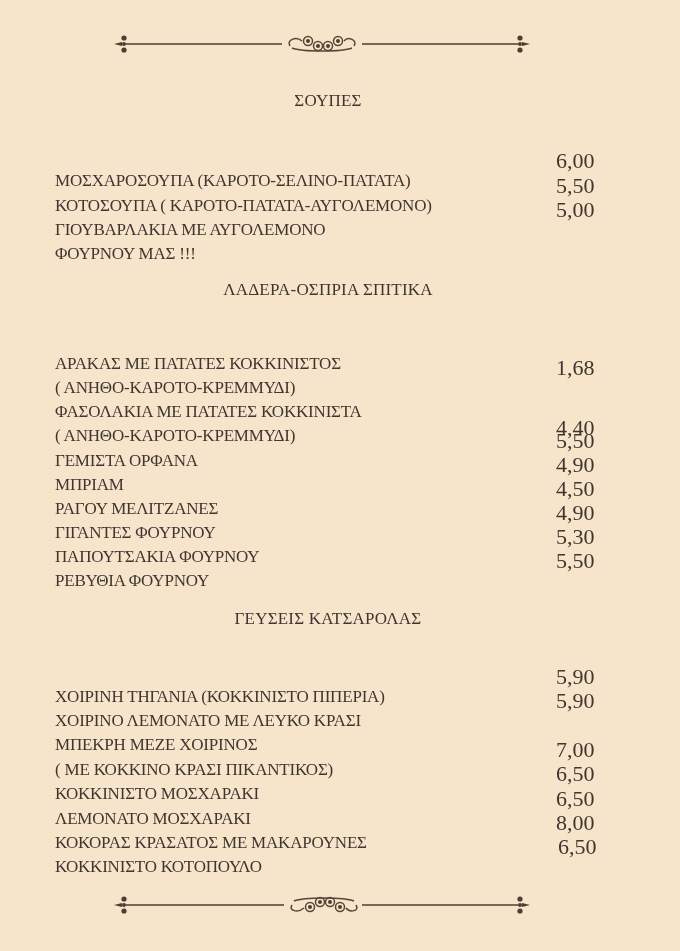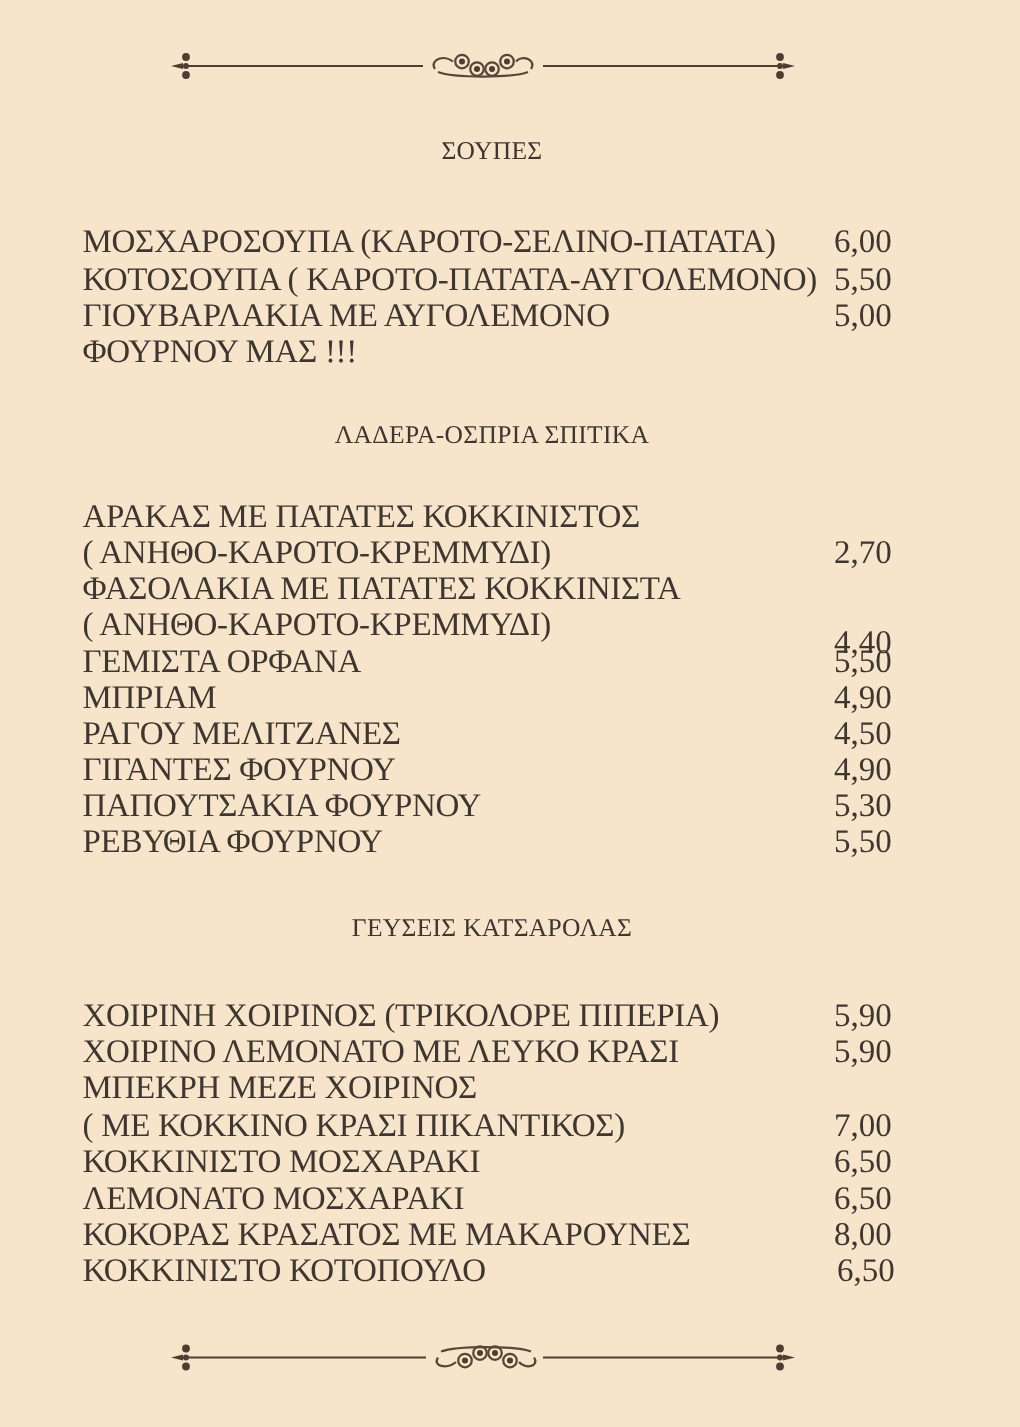--- a/index.html
+++ b/index.html
@@ -13,22 +13,23 @@
   }
   .ornament {
     position: absolute; left: 112px; width: 420px; height: 24px;
   }
   .ornament svg { width: 100%; height: 100%; display: block; }
   .heading {
     position: absolute; left: 0; width: 656px; text-align: center;
     font-size: 17px; letter-spacing: 0.2px;
   }
   .item {
-    position: absolute; left: 55px; font-size: 22px; white-space: nowrap;
+    position: absolute; left: 55px; font-size: 17px; white-space: nowrap;
     letter-spacing: -0.2px;
+    margin-top: 23px;
   }
   .price {
     position: absolute; font-size: 22px; white-space: nowrap;
   }
 </style>
 </head>
 <body>
 
 <div class="ornament" style="top:32px;">
   <svg viewBox="0 0 420 24">
@@ -69,40 +70,40 @@
 <div class="item" style="top:173px;">ΚΟΤΟΣΟΥΠΑ ( ΚΑΡΟΤΟ-ΠΑΤΑΤΑ-ΑΥΓΟΛΕΜΟΝΟ)</div>
 <div class="price" style="top:173px; left:556px;">5,50</div>
 <div class="item" style="top:197px;">ΓΙΟΥΒΑΡΛΑΚΙΑ ΜΕ ΑΥΓΟΛΕΜΟΝΟ</div>
 <div class="price" style="top:197px; left:556px;">5,00</div>
 <div class="item" style="top:221px;">ΦΟΥΡΝΟΥ ΜΑΣ !!!</div>
 
 <div class="heading" style="top:280px;">ΛΑΔΕΡΑ-ΟΣΠΡΙΑ ΣΠΙΤΙΚΑ</div>
 
 <div class="item" style="top:331px;">ΑΡΑΚΑΣ ΜΕ ΠΑΤΑΤΕΣ ΚΟΚΚΙΝΙΣΤΟΣ</div>
 <div class="item" style="top:355px;">( ΑΝΗΘΟ-ΚΑΡΟΤΟ-ΚΡΕΜΜΥΔΙ)</div>
-<div class="price" style="top:355px; left:556px;">2,70</div>
+<div class="price" style="top:355px; left:556px;">1,68</div>
 <div class="item" style="top:379px;">ΦΑΣΟΛΑΚΙΑ ΜΕ ΠΑΤΑΤΕΣ ΚΟΚΚΙΝΙΣΤΑ</div>
 <div class="item" style="top:403px;">( ΑΝΗΘΟ-ΚΑΡΟΤΟ-ΚΡΕΜΜΥΔΙ)</div>
 <div class="price" style="top:415px; left:556px;">4,40</div>
 <div class="item" style="top:428px;">ΓΕΜΙΣΤΑ ΟΡΦΑΝΑ</div>
 <div class="price" style="top:428px; left:556px;">5,50</div>
 <div class="item" style="top:452px;">ΜΠΡΙΑΜ</div>
 <div class="price" style="top:452px; left:556px;">4,90</div>
 <div class="item" style="top:476px;">ΡΑΓΟΥ ΜΕΛΙΤΖΑΝΕΣ</div>
 <div class="price" style="top:476px; left:556px;">4,50</div>
 <div class="item" style="top:500px;">ΓΙΓΑΝΤΕΣ ΦΟΥΡΝΟΥ</div>
 <div class="price" style="top:500px; left:556px;">4,90</div>
 <div class="item" style="top:524px;">ΠΑΠΟΥΤΣΑΚΙΑ ΦΟΥΡΝΟΥ</div>
 <div class="price" style="top:524px; left:556px;">5,30</div>
 <div class="item" style="top:548px;">ΡΕΒΥΘΙΑ ΦΟΥΡΝΟΥ</div>
 <div class="price" style="top:548px; left:556px;">5,50</div>
 
 <div class="heading" style="top:609px;">ΓΕΥΣΕΙΣ ΚΑΤΣΑΡΟΛΑΣ</div>
 
-<div class="item" style="top:664px;">ΧΟΙΡΙΝΗ ΧΟΙΡΙΝΟΣ (ΤΡΙΚΟΛΟΡΕ ΠΙΠΕΡΙΑ)</div>
+<div class="item" style="top:664px;">ΧΟΙΡΙΝΗ ΤΗΓΑΝΙΑ (ΚΟΚΚΙΝΙΣΤΟ ΠΙΠΕΡΙΑ)</div>
 <div class="price" style="top:664px; left:556px;">5,90</div>
 <div class="item" style="top:688px;">ΧΟΙΡΙΝΟ ΛΕΜΟΝΑΤΟ ΜΕ ΛΕΥΚΟ ΚΡΑΣΙ</div>
 <div class="price" style="top:688px; left:556px;">5,90</div>
 <div class="item" style="top:712px;">ΜΠΕΚΡΗ ΜΕΖΕ ΧΟΙΡΙΝΟΣ</div>
 <div class="item" style="top:737px;">( ΜΕ ΚΟΚΚΙΝΟ ΚΡΑΣΙ  ΠΙΚΑΝΤΙΚΟΣ)</div>
 <div class="price" style="top:737px; left:556px;">7,00</div>
 <div class="item" style="top:761px;">ΚΟΚΚΙΝΙΣΤΟ ΜΟΣΧΑΡΑΚΙ</div>
 <div class="price" style="top:761px; left:556px;">6,50</div>
 <div class="item" style="top:786px;">ΛΕΜΟΝΑΤΟ ΜΟΣΧΑΡΑΚΙ</div>
 <div class="price" style="top:786px; left:556px;">6,50</div>

